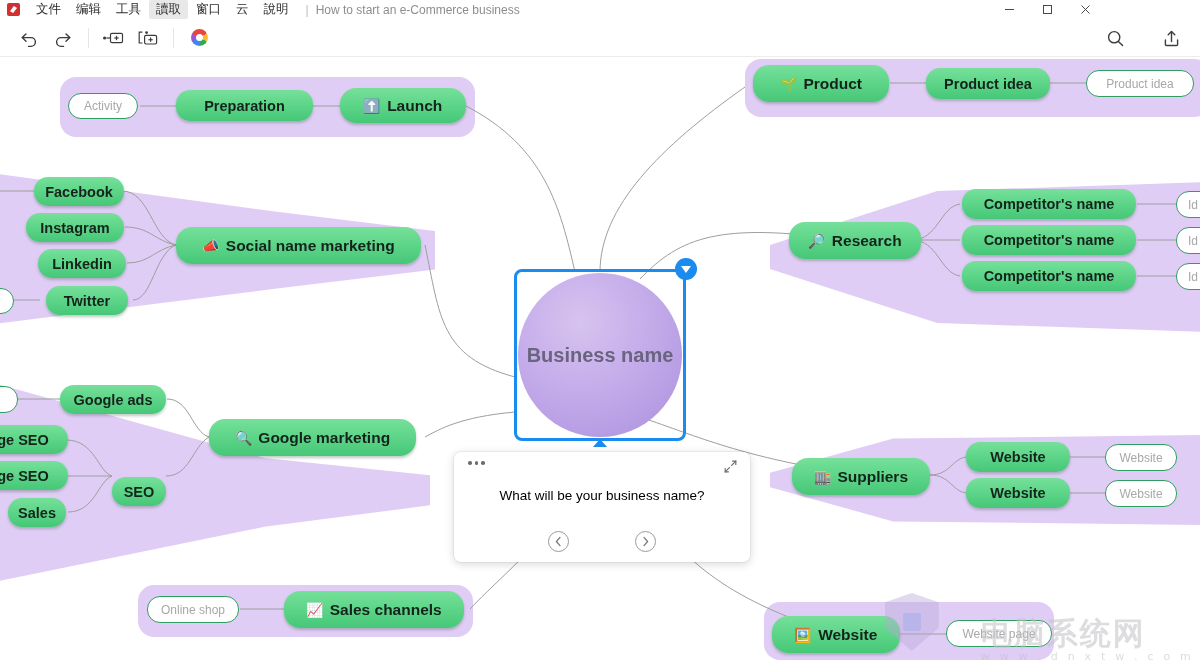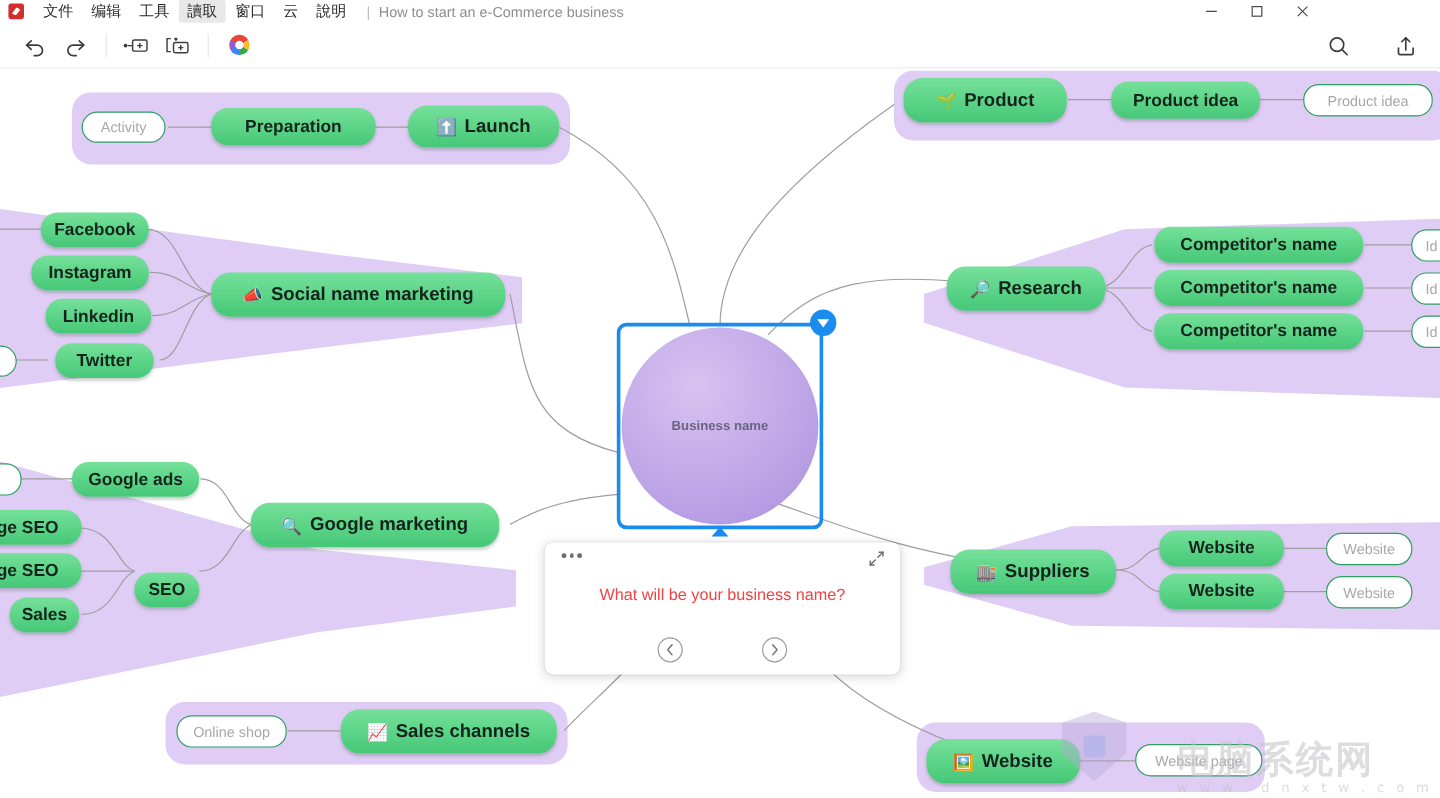--- a/index.html
+++ b/index.html
@@ -89,21 +89,21 @@
   
   .center-wrap { position:absolute; z-index:8; }
   .center-sel {
     position:absolute; left:0; top:0; width:172px; height:172px;
     border:3px solid #1a8cf0; border-radius:8px; background:transparent;
   }
   .center-circle {
     position:absolute; left:4px; top:4px; width:164px; height:164px; border-radius:50%;
     background: radial-gradient(circle at 38% 30%, #d7c3ef 0%, #c4acea 45%, #ab8fdd 100%);
     display:flex; align-items:center; justify-content:center;
-    color:#6a6480; font-weight:bold; font-size:11px;
+    color:#6a6480; font-weight:bold; font-size:20px;
   }
   .handle-top {
     position:absolute; right:-11px; top:-11px; width:22px; height:22px; border-radius:50%;
     background:#1a8cf0; display:flex; align-items:center; justify-content:center;
   }
   .handle-top:after{
     content:""; width:0; height:0; border-left:5px solid transparent;
     border-right:5px solid transparent; border-top:7px solid #fff;
   }
   .handle-bot {
@@ -116,21 +116,21 @@
   .popup {
     position:absolute; width:296px; height:110px; background:#ffffff;
     border-radius:7px; box-shadow:0 2px 10px rgba(0,0,0,0.16), 0 0 0 1px rgba(0,0,0,0.045);
     z-index:20;
   }
   .popup .dots { position:absolute; left:14px; top:9px; display:flex; gap:3px; }
   .popup .dots i { width:3.5px; height:3.5px; border-radius:50%; background:#6d6d6d; display:block; }
   .popup .collapse { position:absolute; right:13px; top:7px; color:#6d6d6d; }
   .popup .q {
     position:absolute; top:36px; left:0; width:100%; text-align:center;
-    font-size:13.5px; color:#ef4444;
+    font-size:13.5px; color:#000000;
   }
   .popup .navs { position:absolute; bottom:10px; left:0; width:100%; display:flex;
     justify-content:center; gap:66px; }
   .nav-circ { width:21px; height:21px; border-radius:50%; border:1.4px solid #9a9a9a;
     display:flex; align-items:center; justify-content:center; color:#7a7a7a; }
 
   
   .watermark { position:absolute; right:6px; bottom:2px; z-index:40; opacity:0.55; }
   .wm-shield {
     position:absolute; left:-96px; bottom:12px; width:54px; height:58px;

